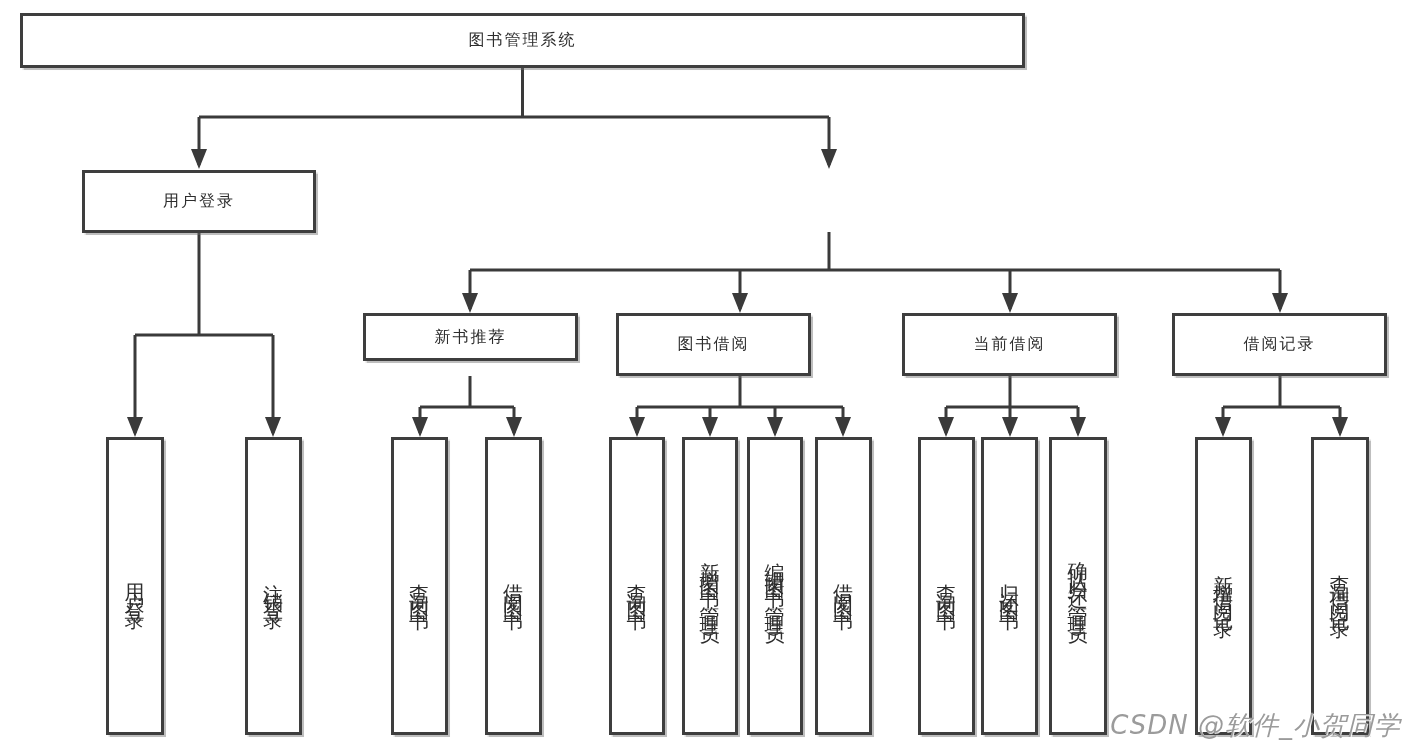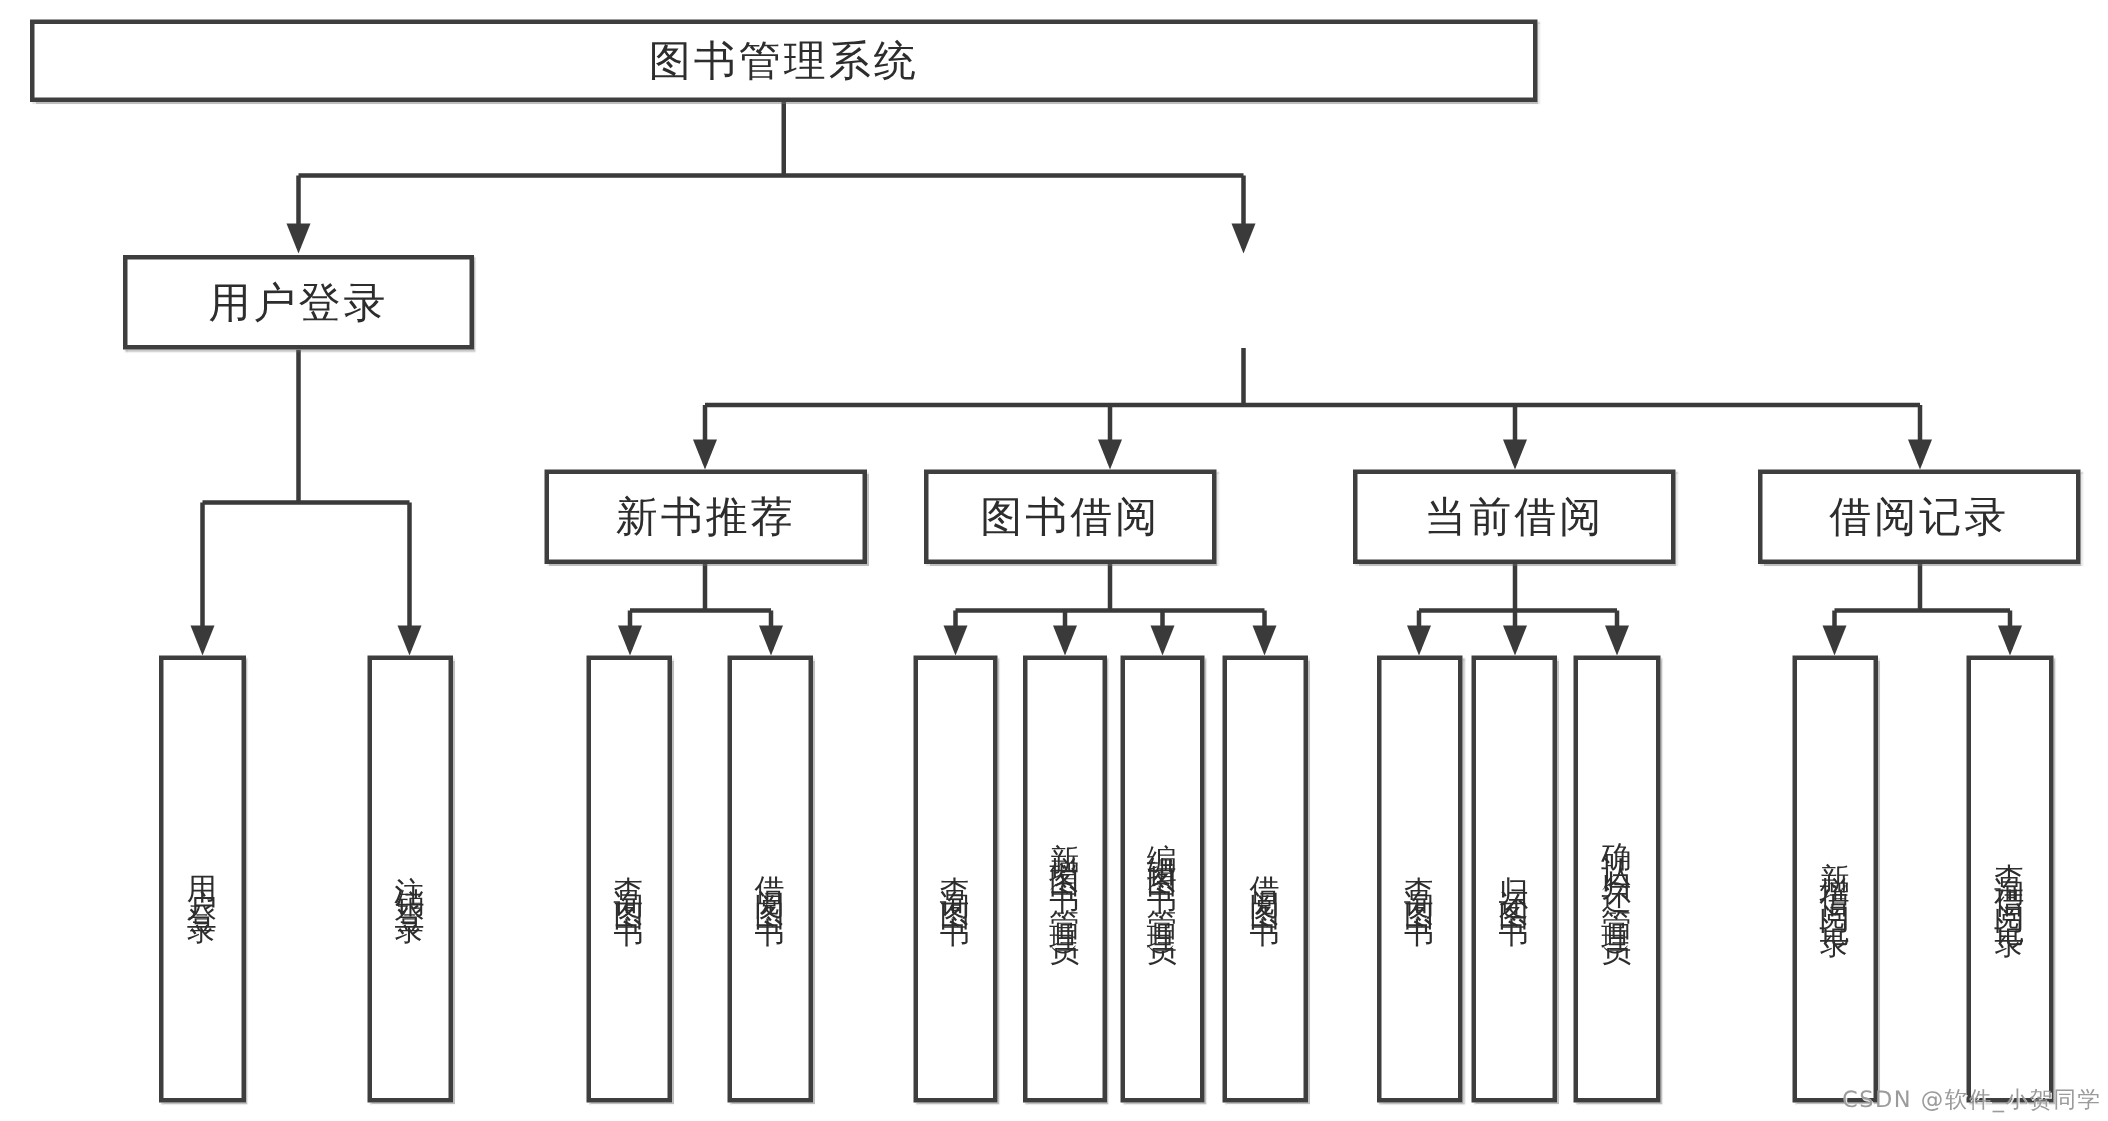--- a/index.html
+++ b/index.html
@@ -18,30 +18,30 @@
   svg.connectors{position:absolute; left:0; top:0; z-index:1;}
   .ln{fill:none; stroke:var(--line); stroke-width:3;}
   .ar{fill:var(--line); stroke:none;}
   .box{
     position:absolute; z-index:2; box-sizing:border-box;
     background:#fff; border:3px solid var(--border);
     display:flex; align-items:center; justify-content:center;
     color:var(--text);
     box-shadow:1.5px 1.5px 1px rgba(110,110,110,.45);
   }
-  .hlabel{font-size:28px; letter-spacing:2px; white-space:nowrap;}
+  .hlabel{font-size:16px; letter-spacing:2px; white-space:nowrap;}
   .leaf{top:437px; height:298px;}
   .vtext{
     writing-mode:vertical-rl; text-orientation:mixed;
     font-size:20px; letter-spacing:9px; line-height:1;
   }
   .watermark{
     position:absolute; right:4px; bottom:4px; z-index:5;
-    font-size:15px; color:var(--watermark); letter-spacing:1px;
-    text-shadow:1px 1px 0 rgba(255,255,255,.85); white-space:nowrap;
+    font-size:26px; color:var(--watermark); letter-spacing:1px;
+    text-shadow:1px 1px 0 rgba(255,255,255,.85); white-space:nowrap;font-style:italic;
   }
 </style>
 </head>
 <body>
 
 <div class="canvas">
 
   <svg class="connectors" width="1405" height="747" viewBox="0 0 1405 747">
 
     <path class="ln" d="M522.5 68 V117 M199 117 H829 M199 117 V165 M829 117 V165"></path>
@@ -79,21 +79,21 @@
   </svg>
 
   <div class="box" style="left:20px;top:13px;width:1005px;height:55px">
     <span class="hlabel">图书管理系统</span>
   </div>
 
   <div class="box" style="left:82px;top:170px;width:234px;height:63px">
     <span class="hlabel">用户登录</span>
   </div>
 
-  <div class="box" style="left:363px;top:313px;width:215px;height:63px">
+  <div class="box" style="left:363px;top:313px;width:215px;height:48px">
     <span class="hlabel">新书推荐</span>
   </div>
   <div class="box" style="left:616px;top:313px;width:195px;height:63px">
     <span class="hlabel">图书借阅</span>
   </div>
   <div class="box" style="left:1172px;top:313px;width:215px;height:63px">
     <span class="hlabel">借阅记录</span>
   </div>
   <div class="box" style="left:902px;top:313px;width:215px;height:63px">
     <span class="hlabel">当前借阅</span>

